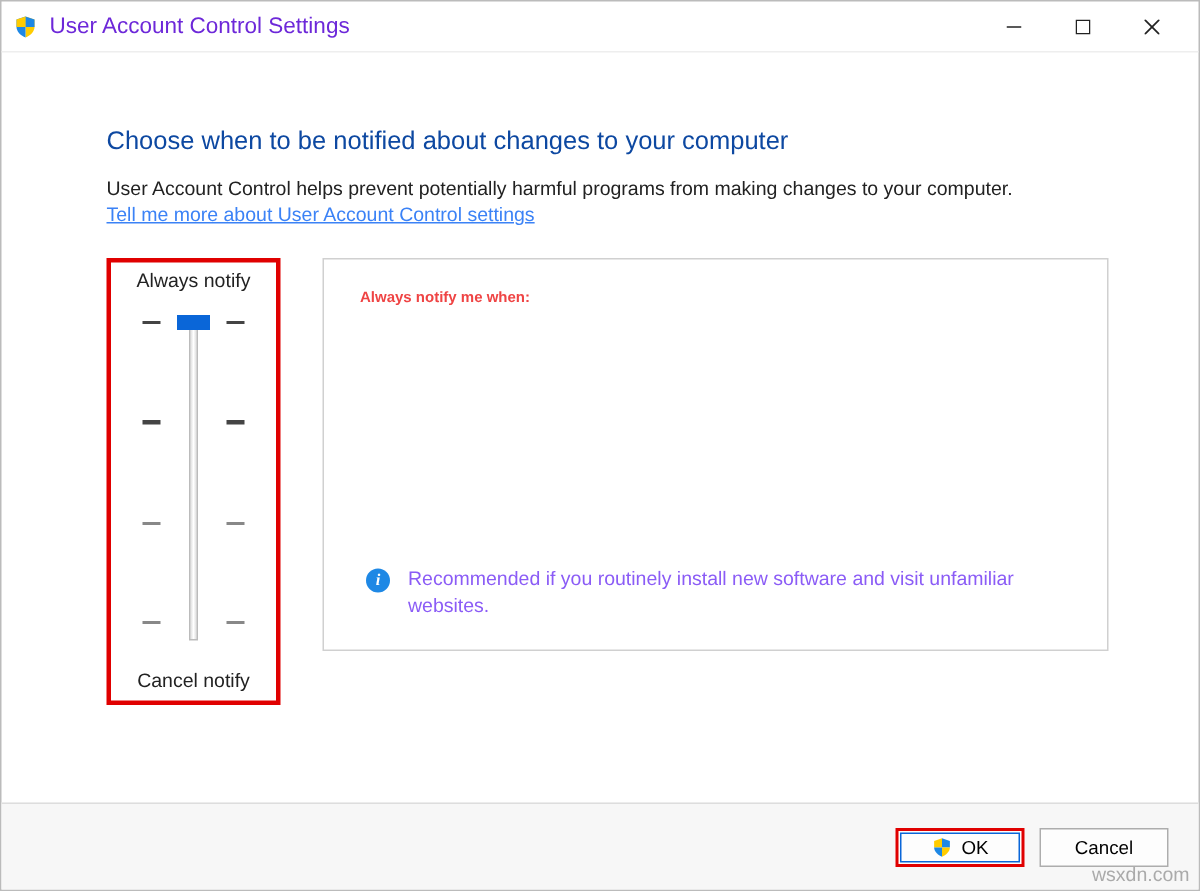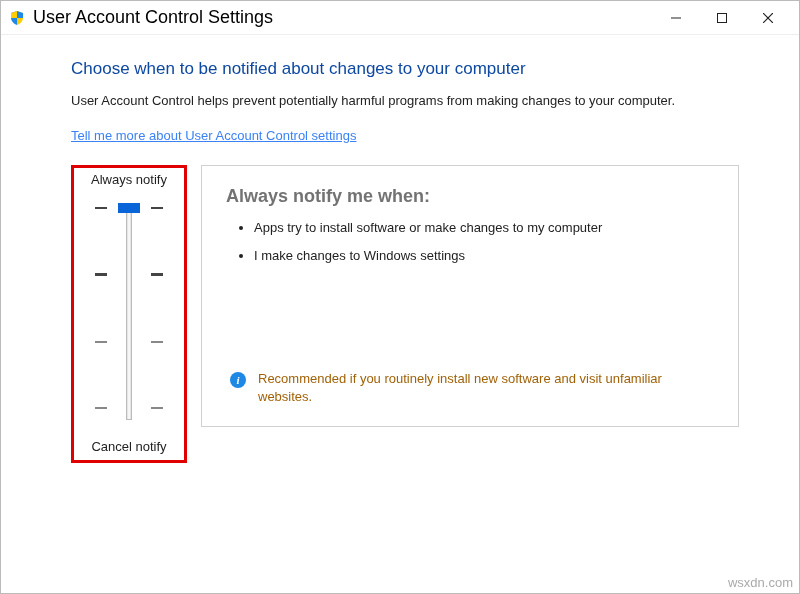--- a/index.html
+++ b/index.html
@@ -23,22 +23,22 @@
     .titlebar {
       height: 34px;
       display: flex;
       align-items: center;
       padding: 0 8px;
       border-bottom: 1px solid #eee;
     }
     .titlebar-icon svg { display: block; }
     .titlebar-title {
       margin-left: 8px;
-      font-size: 18px;
-      color: #000000;
+      font-size: 15px;
+      color: #6d28d9;
       flex: 1;
     }
     .win-controls {
       display: flex;
       gap: 0;
     }
     .win-btn {
       width: 46px;
       height: 32px;
       display: flex;
@@ -53,36 +53,37 @@
       padding: 24px 60px 6px 70px;
       display: flex;
       flex-direction: column;
       overflow: hidden;
     }
     .heading {
       color: #0d48a1;
       font-size: 17px;
       font-weight: 400;
       margin-bottom: 14px;
+      margin-top: 25px;
     }
     .subtext {
       color: #222;
       font-size: 13px;
-      margin-bottom: 20px;
+      margin-bottom: 2px;
     }
     .link {
       color: #3b82f6;
       text-decoration: underline;
       font-size: 13px;
       cursor: pointer;
     }
     .main-area {
       display: flex;
       margin-top: 22px;
-      gap: 14px;
+      gap: 28px;
     }
     .slider-col {
       width: 116px;
       border: 3px solid #e00000;
       padding: 4px 4px 6px 4px;
       display: flex;
       flex-direction: column;
       align-items: center;
     }
     .slider-label {
@@ -135,23 +136,23 @@
       flex: 1;
       border: 1px solid #d0d0d0;
       background: #fff;
       padding: 20px 24px 20px 24px;
       height: 262px;
       display: flex;
       flex-direction: column;
     }
     .info-title {
       font-weight: 700;
-      font-size: 18px;
+      font-size: 10px;
       margin-bottom: 12px;
-      color: #737373;
+      color: #ef4444;
     }
     .info-list {
       list-style: disc;
       padding-left: 28px;
       color: #222;
     }
     .info-list li {
       margin-bottom: 10px;
       font-size: 13px;
       line-height: 1.4;
@@ -176,21 +177,21 @@
       justify-content: center;
       font-size: 11px;
       font-weight: bold;
       font-style: italic;
       font-family: Georgia, serif;
       flex-shrink: 0;
       margin-top: 2px;
     }
     .recommend-text {
       font-size: 13px;
-      color: #a16207;
+      color: #8b5cf6;
       line-height: 1.4;
     }
     .footer {
       height: 58px;
       border-top: 1px solid #ddd;
       background: #f7f7f7;
       display: flex;
       align-items: center;
       justify-content: flex-end;
       padding: 0 20px;
@@ -285,28 +286,40 @@
               <div class="tick light"></div>
               <div class="tick light"></div>
             </div>
           <div class="slider-thumb" style="top:7px;"></div>
         </div>
         <div class="slider-label">Cancel notify</div>
       </div>
 
       <div class="info-panel">
         <div class="info-title">Always notify me when:</div>
-        <ul class="info-list">
-          <li>Apps try to install software or make changes to my computer</li>
-          <li>I make changes to Windows settings</li>
-        </ul>
         <div class="recommend">
           <div class="info-icon">i</div>
           <div class="recommend-text">Recommended if you routinely install new software and visit unfamiliar websites.</div>
         </div>
       </div>
 
     </div>
   </div>
 
+  <div class="footer">
+    <div class="btn ok">
+      <span class="shield-small">
+        <svg width="14" height="14" viewBox="0 0 16 16">
+          <path d="M8 1 L14 3 V8 H8 Z" fill="#1e88e5"></path>
+          <path d="M8 1 L2 3 V8 H8 Z" fill="#ffcc00"></path>
+          <path d="M8 15 C11 14 14 11 14 8 H8 Z" fill="#ffcc00"></path>
+          <path d="M8 15 C5 14 2 11 2 8 H8 Z" fill="#1e88e5"></path>
+        </svg>
+      </span>
+      <span>OK</span>
+    </div>
+    <div class="btn">
+      <span>Cancel</span>
+    </div>
+  </div>
 
   <div class="watermark">wsxdn.com</div>
 </div>
 
 </body></html>

